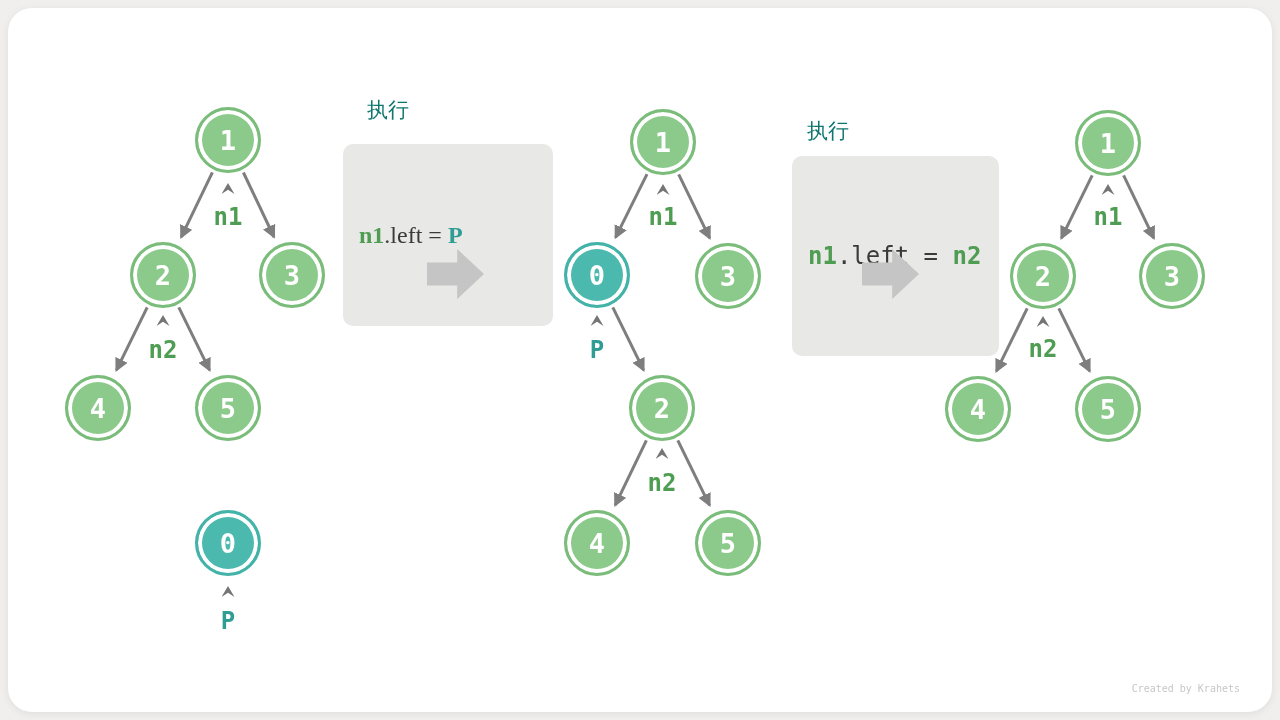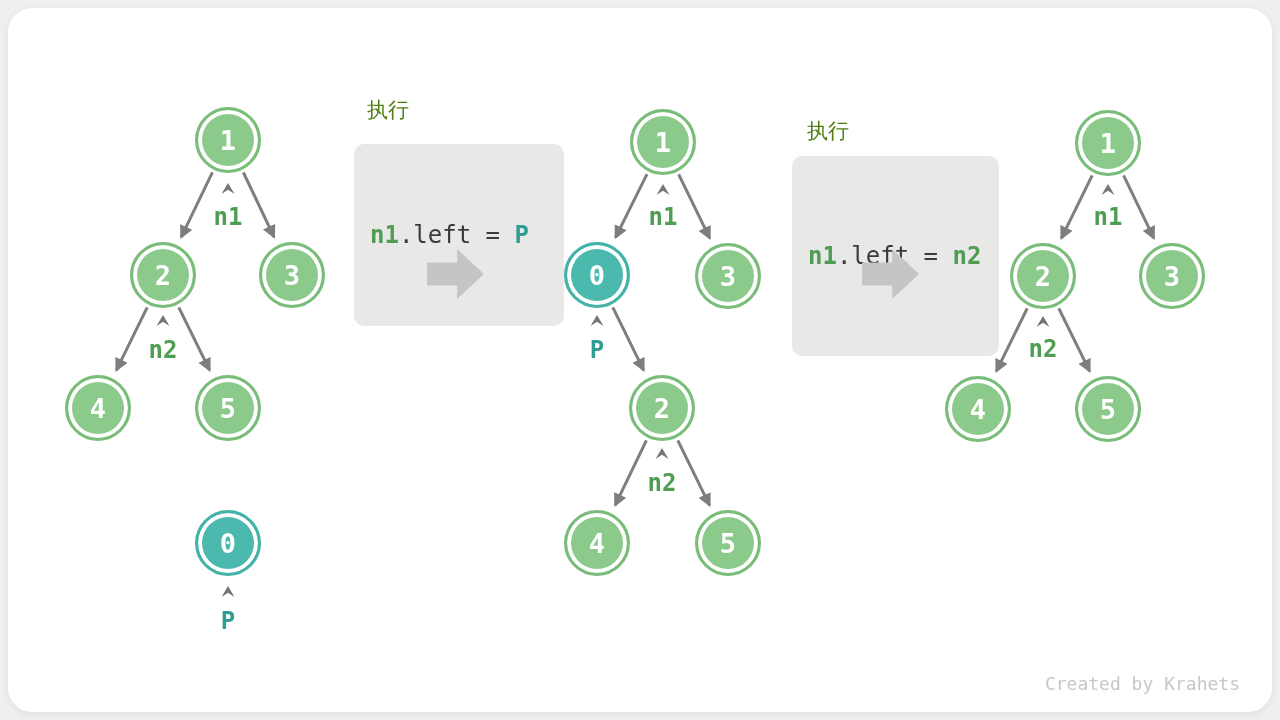--- a/index.html
+++ b/index.html
@@ -30,39 +30,39 @@
     clip-path:polygon(50% 0,100% 100%,50% 62%,0 100%);
   }
   .ptr{
     position:absolute;transform:translateX(-50%);
     font-family:"DejaVu Sans Mono","Liberation Mono",monospace;
     font-size:24px;font-weight:bold;line-height:28px;white-space:pre;
   }
   .ptr.lbl-green{color:#4f9d52;}
   .ptr.lbl-teal{color:#2f9d93;}
   .exec-title{
-    position:absolute;font-size:21px;color:#4d7c0f;line-height:24px;
+    position:absolute;font-size:21px;color:#0f766e;line-height:24px;
   }
   .codebox{
     position:absolute;background:#e8e8e7;border-radius:10px;
     font-family:"DejaVu Sans Mono","Liberation Mono",monospace;
     font-size:24px;line-height:34px;color:#3a3a3a;
     padding:6px 16px;white-space:pre;
   }
   .codebox.single{padding:15px 16px;}
   .tok-g{color:#4f9d52;font-weight:bold;}
   .tok-t{color:#2f9d93;font-weight:bold;}
   .block-arrow{
     position:absolute;width:57px;height:50px;background:#c5c5c5;
     clip-path:polygon(0 27%,53% 27%,53% 0,100% 50%,53% 100%,53% 73%,0 73%);
   }
   .watermark{
     position:absolute;right:40px;bottom:26px;
     font-family:"DejaVu Sans Mono","Liberation Mono",monospace;
-    font-size:18px;color:#c7c7c7;
+    font-size:10px;color:#c7c7c7;
   }
 </style>
 </head>
 <body>
 
 <div class="canvas">
   <div class="card"></div>
 
   <svg class="edges" viewBox="0 0 1280 720">
     <defs>
@@ -95,21 +95,21 @@
   <div class="node" style="left:195px;top:375px;">5</div>
   <div class="caret" style="left:221.5px;top:183px;"></div>
   <div class="ptr lbl-green" style="left:228px;top:203px;">n1</div>
   <div class="caret" style="left:156.5px;top:315px;"></div>
   <div class="ptr lbl-green" style="left:163px;top:336px;">n2</div>
   <div class="node teal" style="left:195px;top:510px;">0</div>
   <div class="caret" style="left:221.5px;top:586px;"></div>
   <div class="ptr lbl-teal" style="left:228px;top:607px;">P</div>
 
   <div class="exec-title" style="left:367px;top:98px;">执行</div>
-  <div class="codebox" style="left:354px;top:144px;width:178px;">
+  <div class="codebox" style="left:343px;top:144px;width:178px;font-family:Liberation Serif, serif;">
     <div><span class="tok-g">n1</span><span>.left = </span><span class="tok-t">P</span></div>
   </div>
 
   <div class="block-arrow" style="left:427px;top:249px;"></div>
 
   <div class="node" style="left:630px;top:109px;">1</div>
   <div class="node teal" style="left:564px;top:242px;">0</div>
   <div class="node" style="left:695px;top:243px;">3</div>
   <div class="node" style="left:629px;top:375px;">2</div>
   <div class="node" style="left:564px;top:510px;">4</div>

